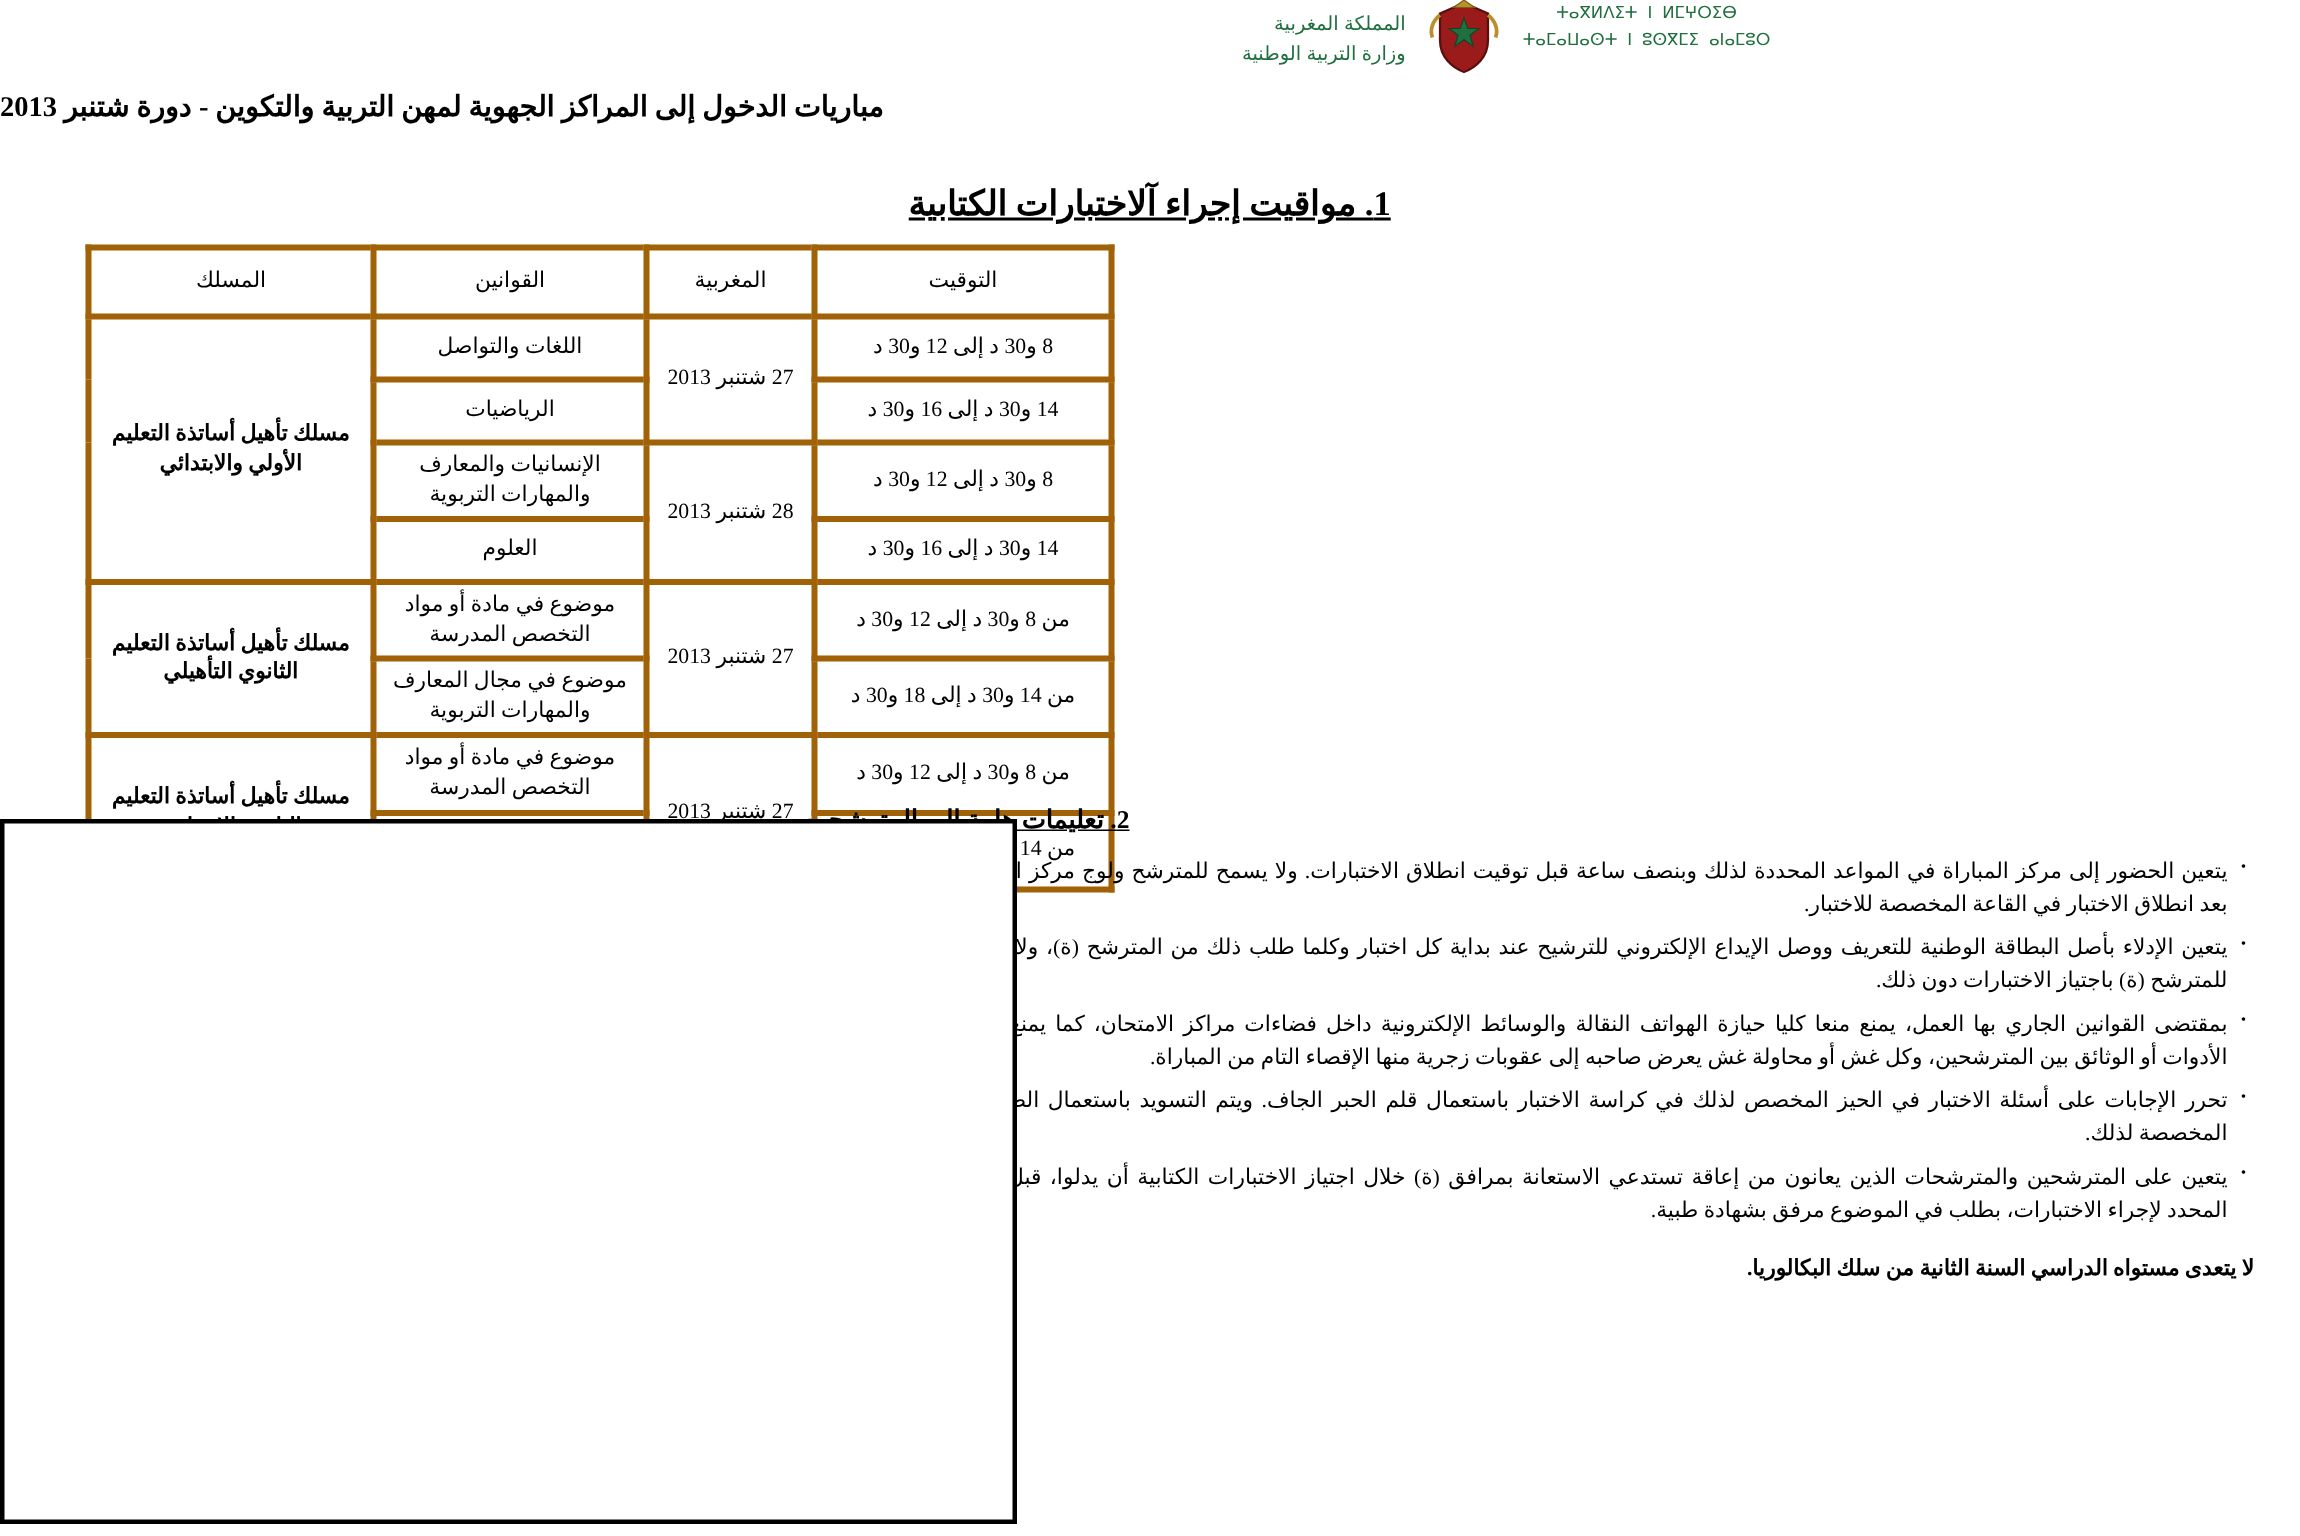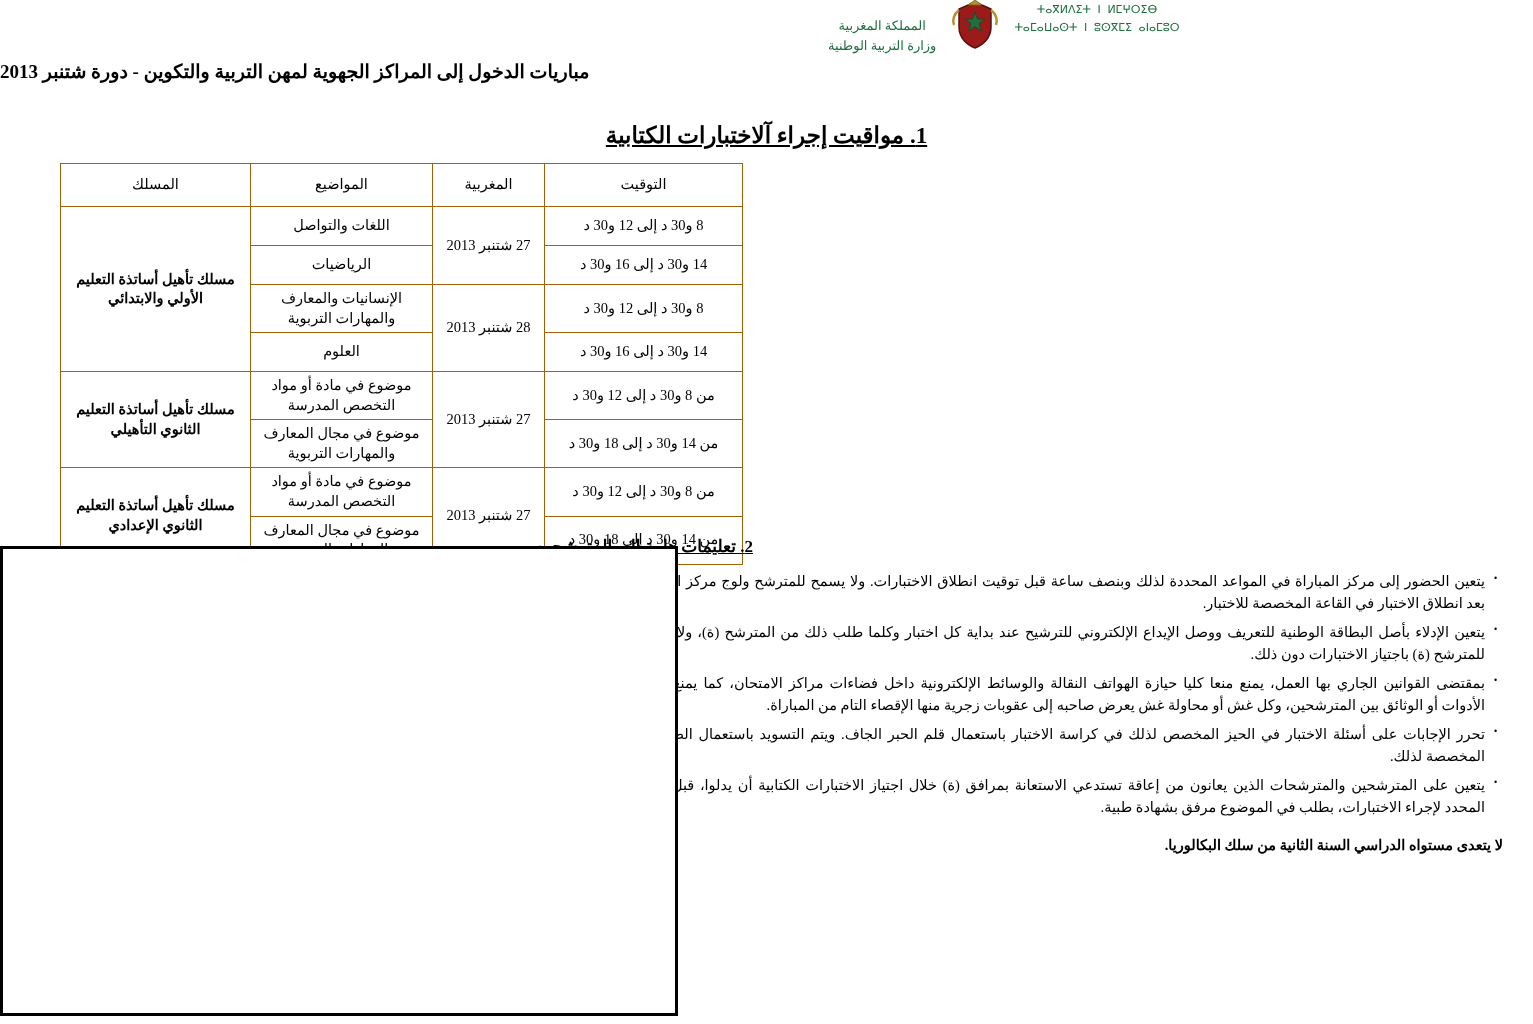--- a/index.html
+++ b/index.html
@@ -30,26 +30,26 @@
     right: 285px;
     width: 420px;
     height: 50px;
     display: flex;
     flex-direction: row-reverse;
     align-items: flex-start;
     justify-content: flex-start;
     gap: 10px;
   }
   .ministry-ar {
-    text-align: center;
+    text-align: right;
     color: #1f6f3f;
-    font-family: Liberation Serif, serif;
+    font-family: Liberation Sans, sans-serif;
     font-size: 13px;
     line-height: 1.5;
-    padding-top: 16px;
+    padding-top: 6px;
     white-space: nowrap;
   }
   .ministry-tif {
     text-align: center;
     color: #1f6f3f;
     font-family: Liberation Mono, monospace;
     font-size: 11px;
     line-height: 1.6;
     padding-top: 2px;
     white-space: nowrap;
@@ -88,21 +88,21 @@
     position: absolute;
     top: 163px;
     right: 790px;
     width: 682px;
     border-collapse: collapse;
     table-layout: fixed;
     direction: rtl;
   }
   table.sched th,
   table.sched td {
-    border: 1px solid #a16207;
+    border: 4px solid #a16207;
     padding: 4px 6px;
     text-align: center;
     vertical-align: middle;
     font-size: 14.5px;
     line-height: 1.35;
   }
   table.sched th {
     font-weight: normal;
     height: 34px;
   }
@@ -212,21 +212,21 @@
   <colgroup>
     <col class="col-tawqit">
       <col class="col-tarikh">
       <col class="col-mawadi3">
       <col class="col-maslak">
   </colgroup>
   <thead>
     <tr>
       <th>التوقيت</th>
       <th>المغربية</th>
-      <th>المواضيع</th>
+      <th>القوانين</th>
       <th>المسلك</th>
     </tr>
   </thead>
   <tbody>
 
     <tr>
       <td class="time-cell">8 و30 د إلى 12 و30 د</td>
       <td rowspan="2">27 شتنبر 2013</td>
       <td class="subject-cell">اللغات والتواصل</td>
       <td class="maslak-cell" rowspan="4">مسلك تأهيل أساتذة التعليم الأولي والابتدائي</td>

